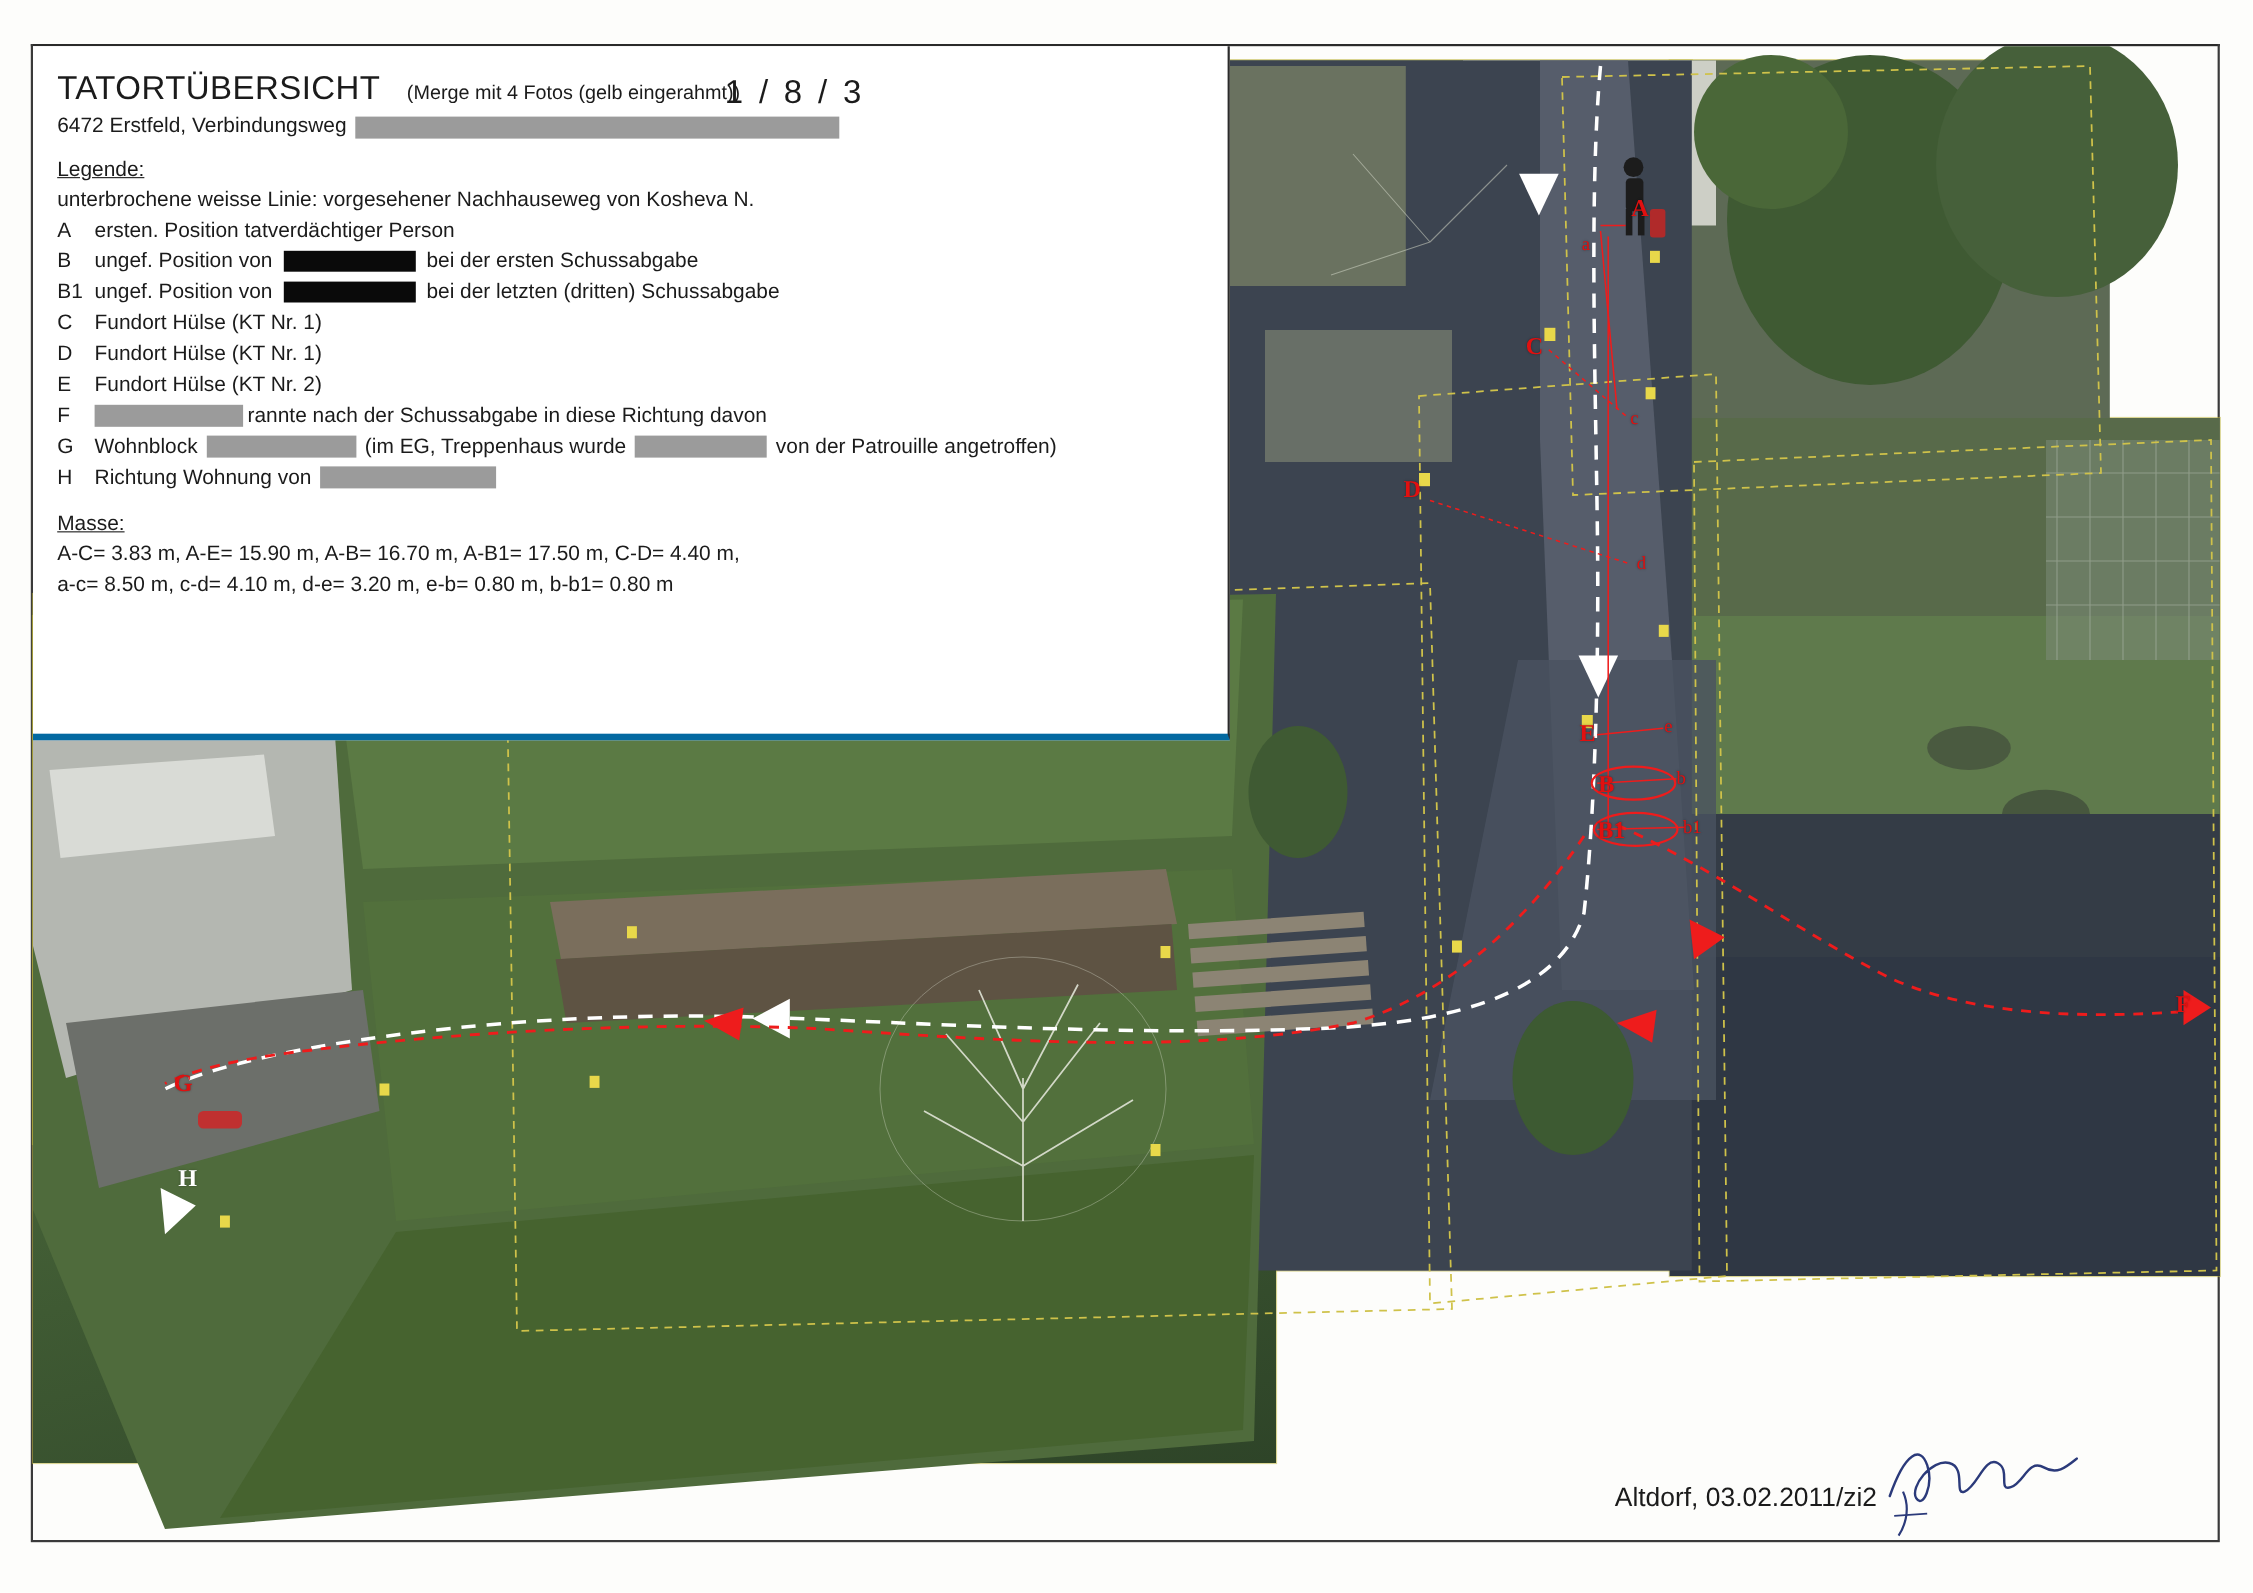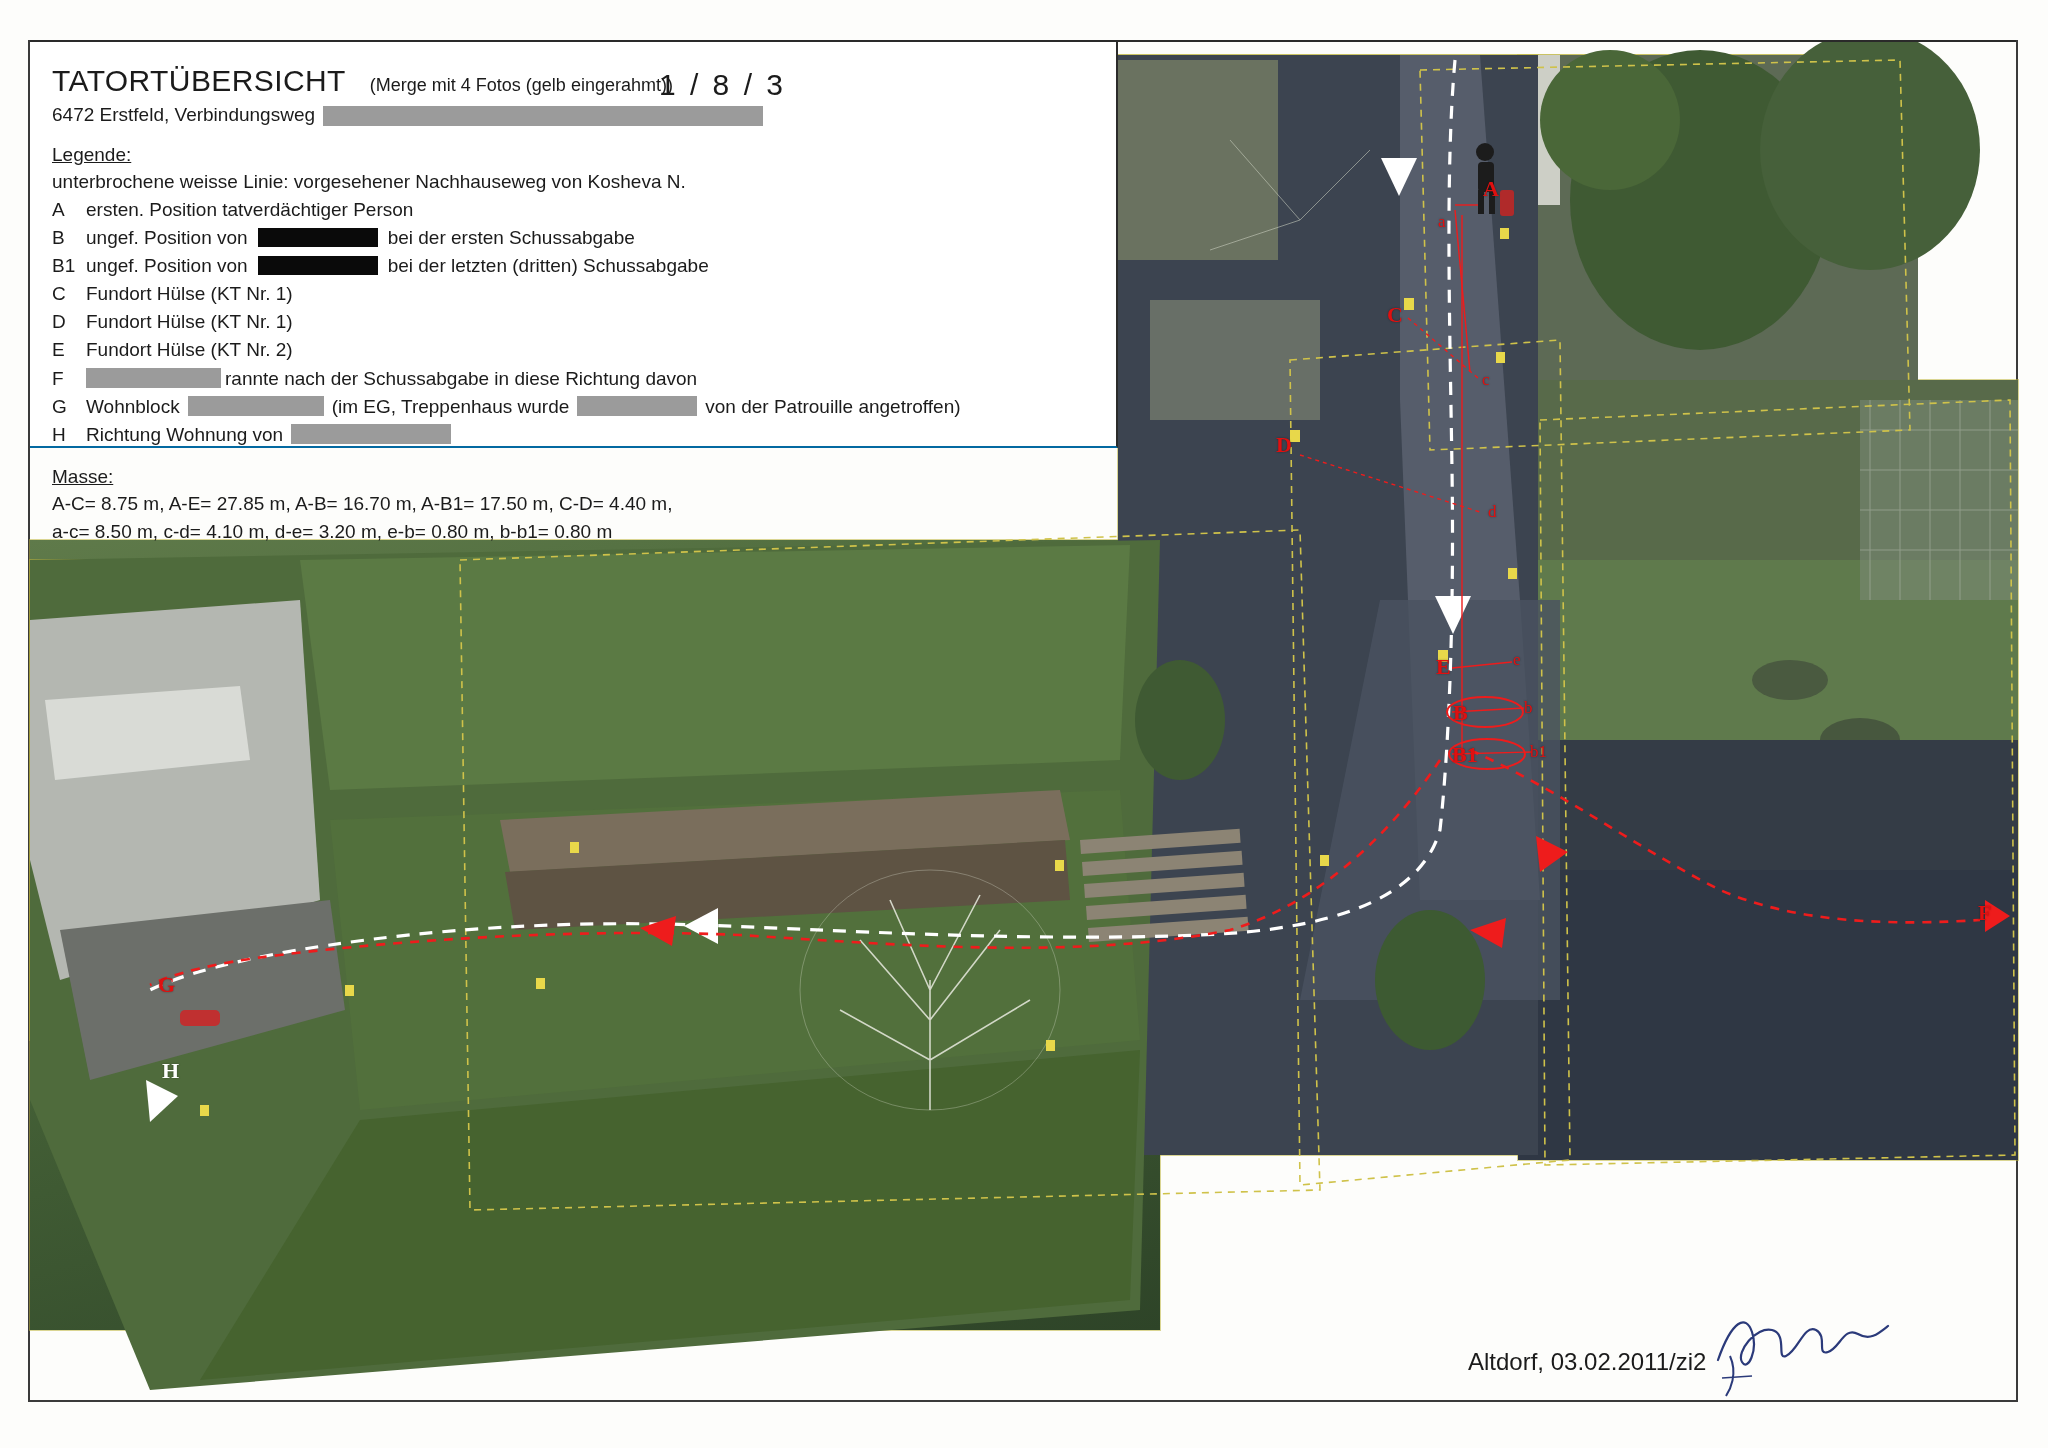--- a/index.html
+++ b/index.html
@@ -42,24 +42,24 @@
     position: absolute;
     left: 2016px; top: 40px; width: 2px; height: 1360px;
     background: #3a3a3a;
   }
   
   .legend-box {
     position: absolute;
     left: 30px;
     top: 42px;
     width: 1088px;
-    height: 406px;
+    height: 631px;
     background: #ffffff;
     border-right: 2px solid #2b2b2b;
-    border-bottom: 2px solid #0369a1;
+    border-bottom: 6px solid #0369a1;
     box-sizing: border-box;
     padding: 22px 18px 26px 22px;
     z-index: 50;
   }
   .title-row {
     display: flex;
     align-items: baseline;
     gap: 24px;
   }
   .doc-title {
@@ -466,21 +466,21 @@
       <span class="redact-grey" style="width:120px;margin:0 8px"></span>
       <span>von der Patrouille angetroffen)</span>
     </div>
     <div class="legend-line">
       <span class="key-col">H</span>
       <span>Richtung Wohnung von</span>
       <span class="redact-grey" style="width:160px;margin-left:8px"></span>
     </div>
 
     <div class="masse-head">Masse:</div>
-    <div class="masse-line">A-C= 8.75 m, A-E= 27.85 m, A-B= 16.70 m, A-B1= 17.50 m, C-D= 4.40 m,</div>
+    <div class="masse-line">A-C= 3.83 m, A-E= 15.90 m, A-B= 16.70 m, A-B1= 17.50 m, C-D= 4.40 m,</div>
     <div class="masse-line">a-c= 8.50 m, c-d= 4.10 m, d-e= 3.20 m, e-b= 0.80 m, b-b1= 0.80 m</div>
   </div>
 
   <div class="footer-date">Altdorf, 03.02.2011/zi2</div>
 
   <svg class="signature" viewBox="0 0 180 110">
     <path d="M6 70 C20 30, 34 24, 40 42 C46 60, 36 82, 30 72 C24 62, 44 36, 60 40
              C76 44, 64 70, 74 66 C86 61, 92 34, 104 40 C116 46, 104 66, 116 62
              C128 58, 132 36, 146 44 C158 51, 166 44, 176 36" fill="none" stroke="#2b3a7a" stroke-width="2.2" stroke-linecap="round"></path>
     <path d="M18 66 C26 84, 18 100, 14 106" fill="none" stroke="#2b3a7a" stroke-width="2"></path>

